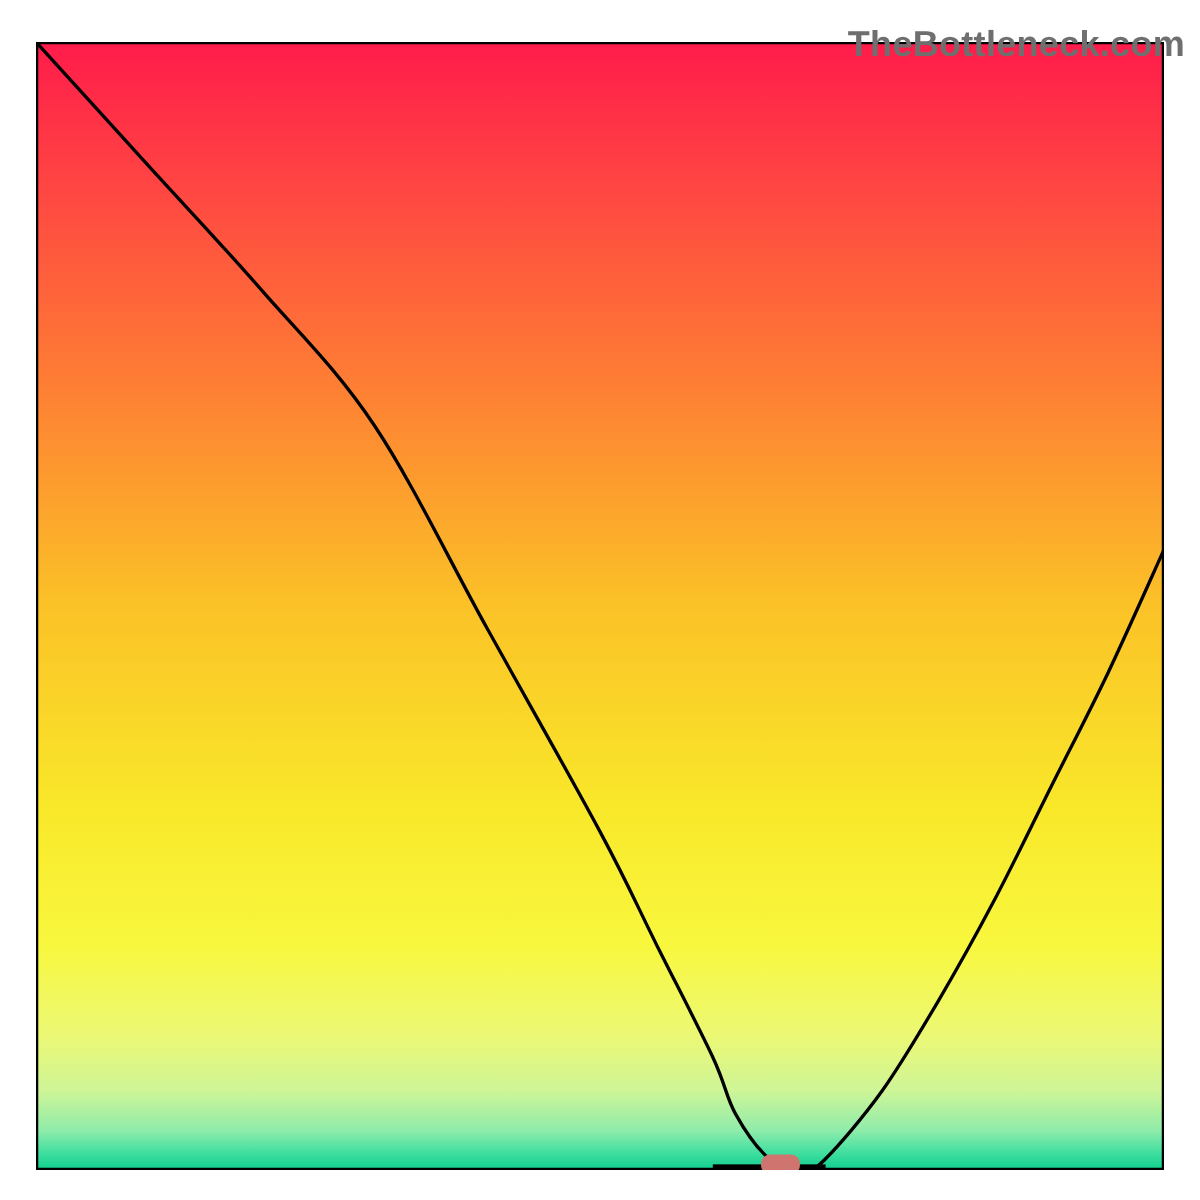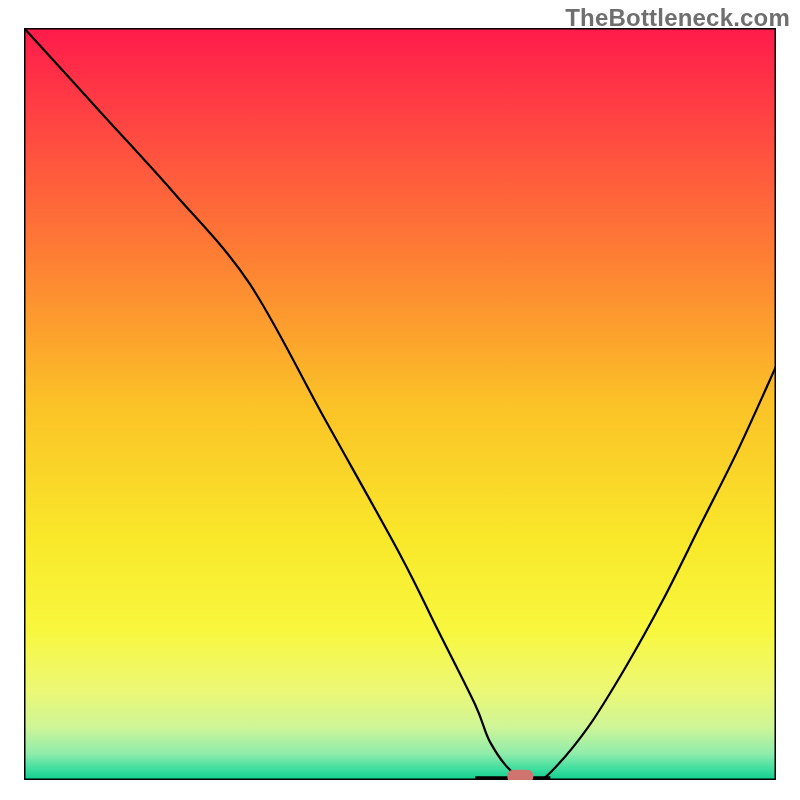--- a/index.html
+++ b/index.html
@@ -10,21 +10,21 @@
     background: #ffffff;
     font-family: Arial, Helvetica, sans-serif;
   }
   .frame {
     position: relative;
     width: 800px;
     height: 800px;
   }
   .watermark {
     position: absolute;
-    top: 4px;
+    top: 16px;
     right: 10px;
     font-size: 24px;
     font-weight: bold;
     color: #6f6f6f;
     letter-spacing: 0.2px;
     z-index: 20;
   }
   svg.plot {
     position: absolute;
     top: 28px;

